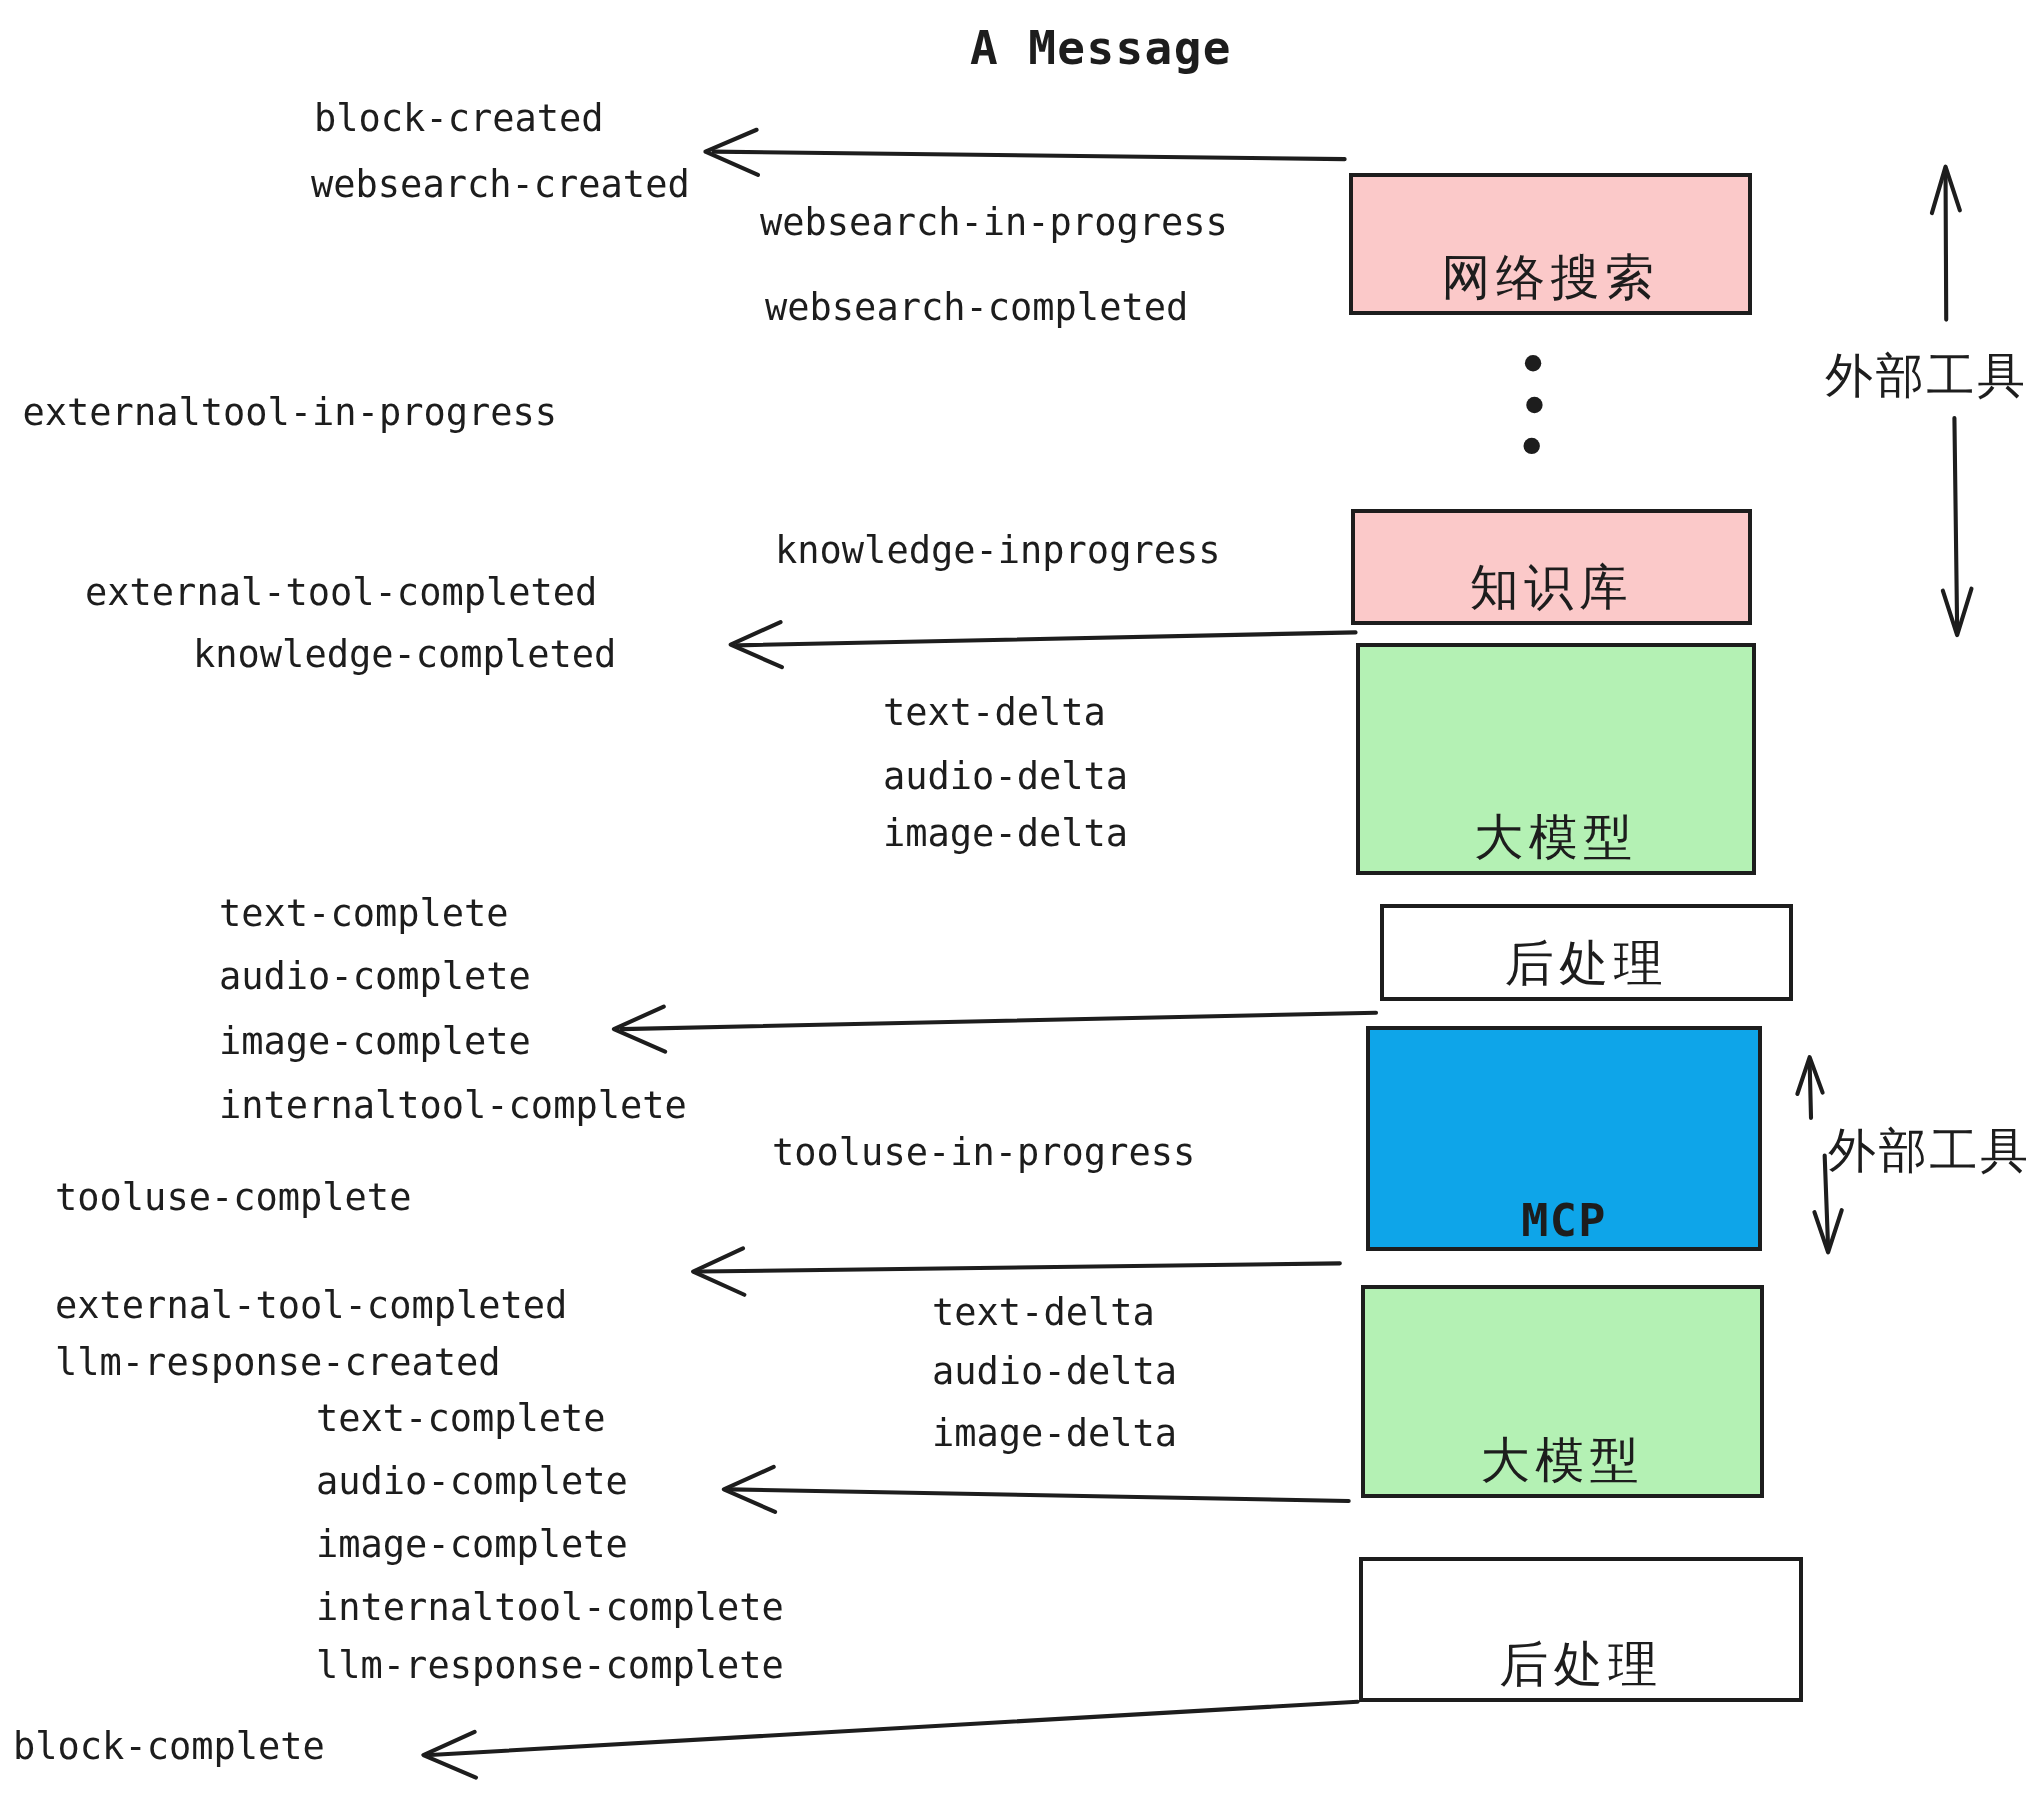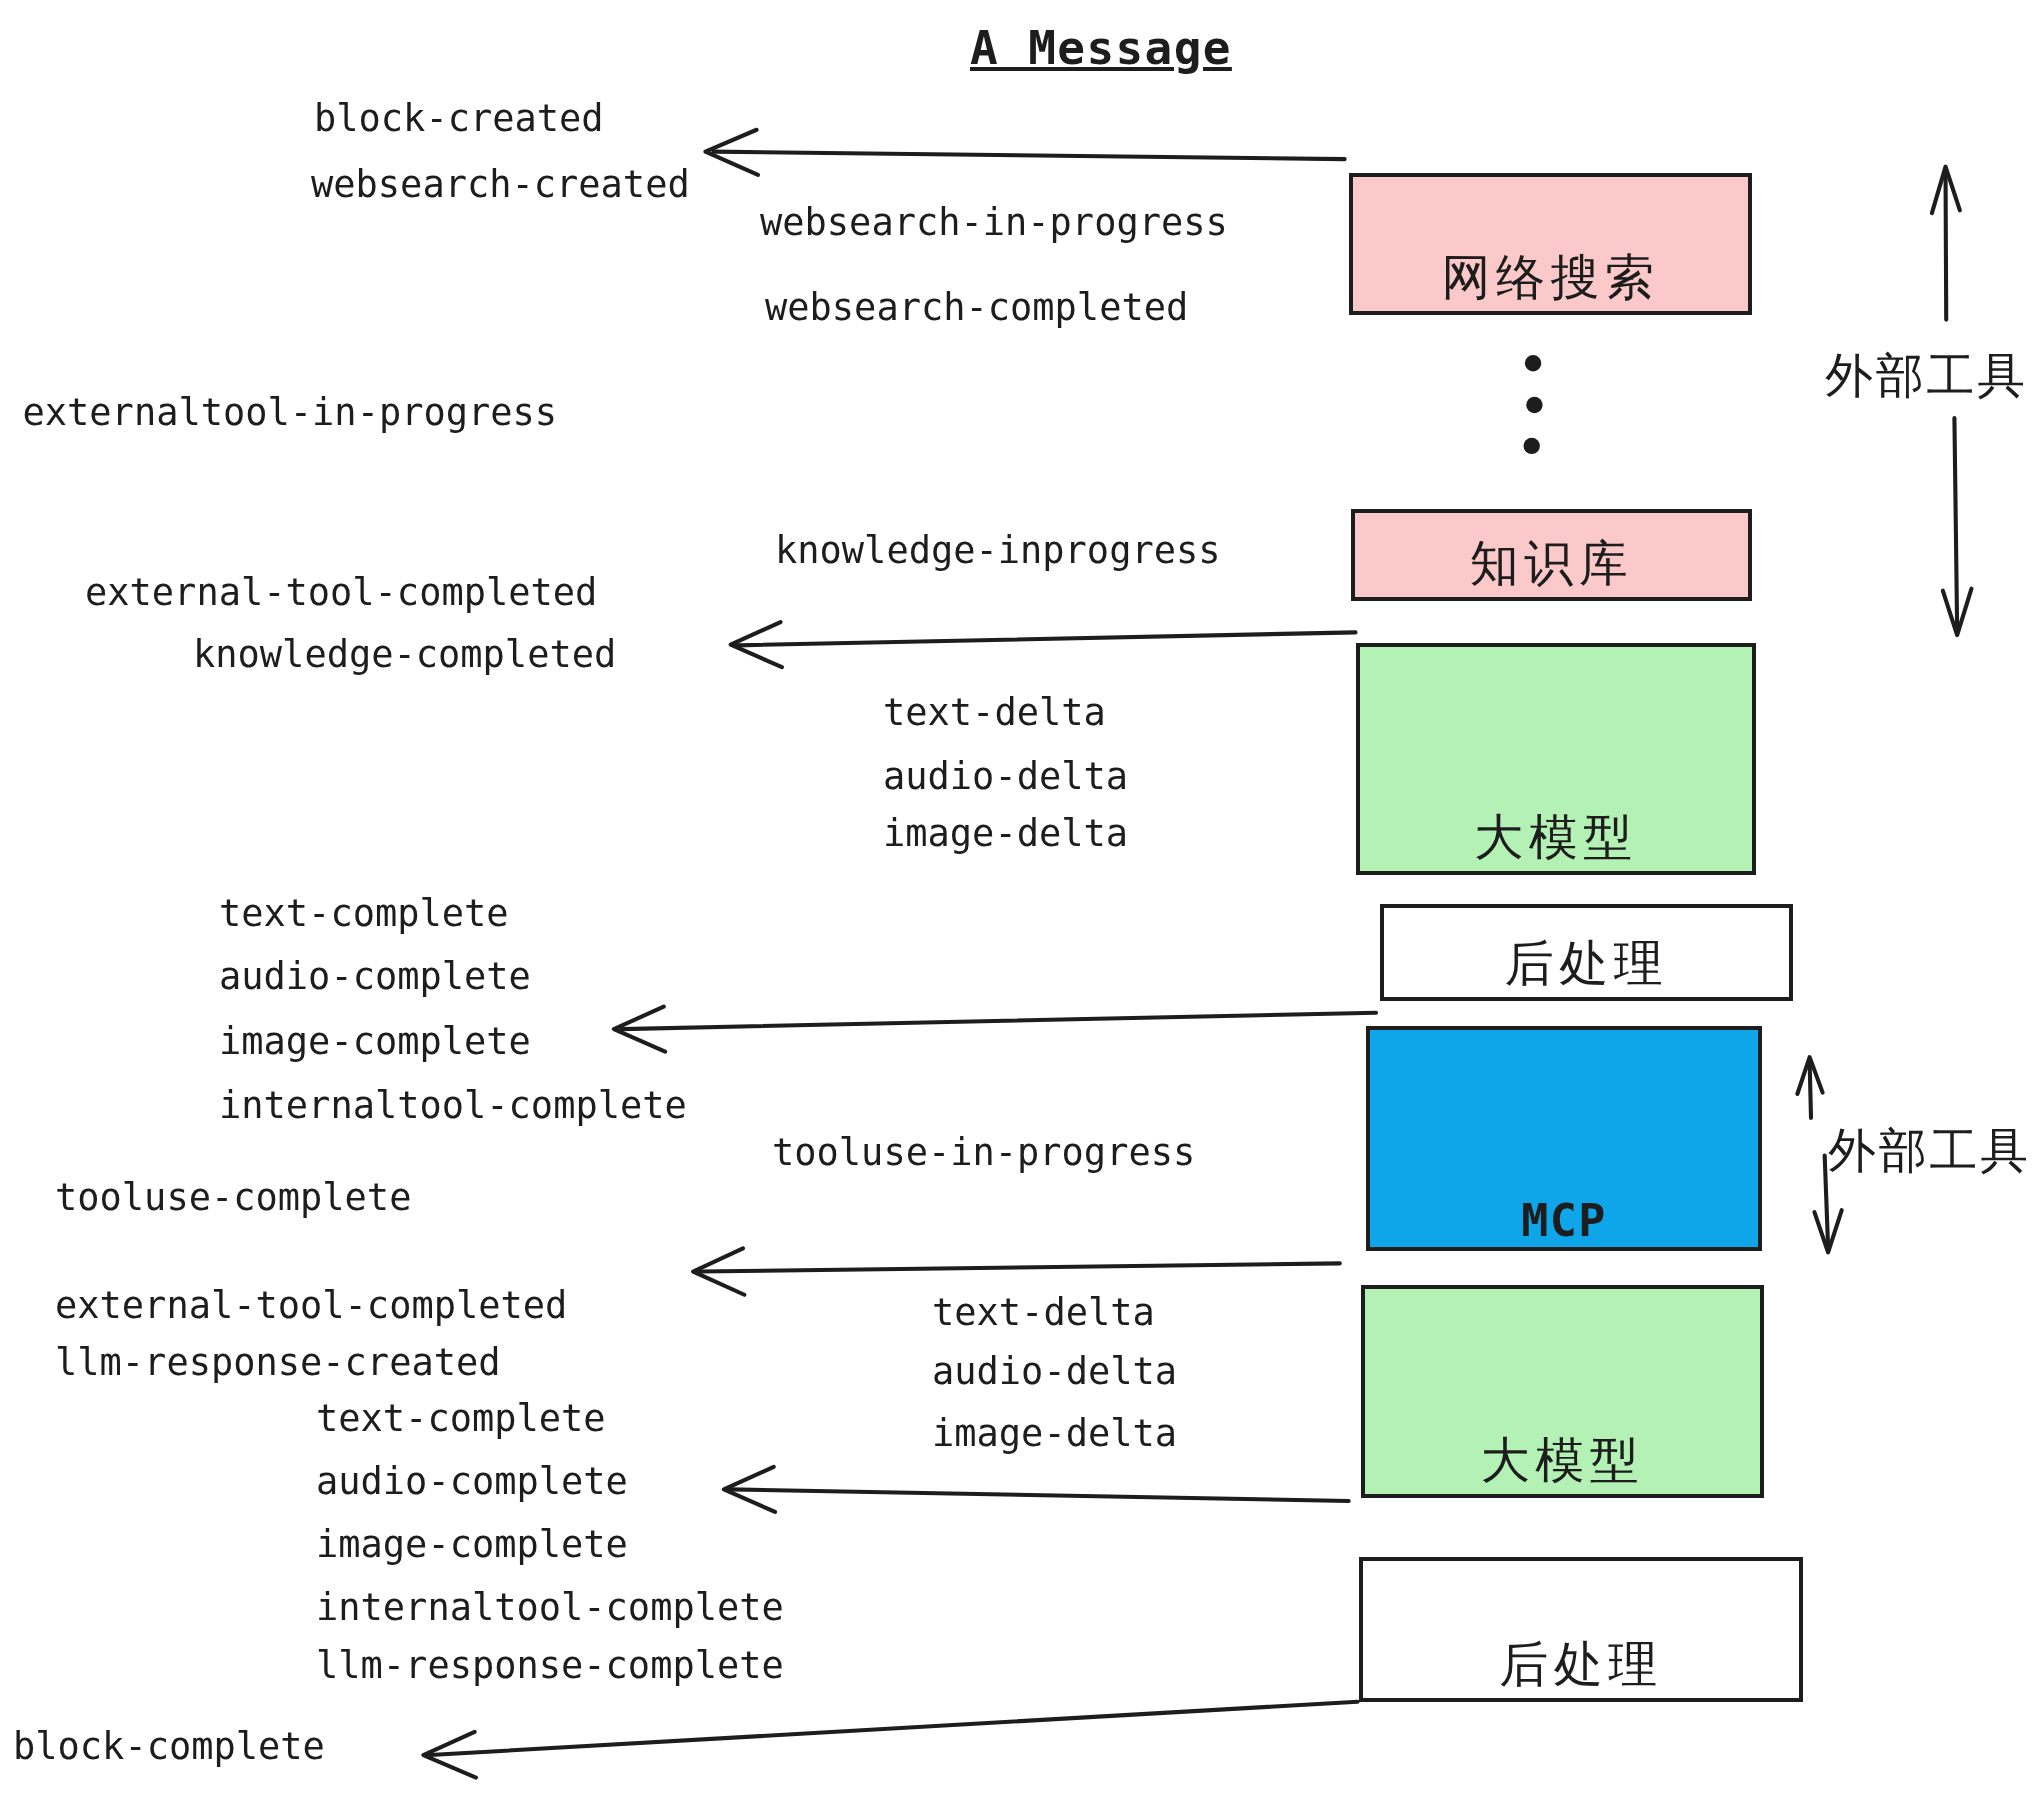--- a/index.html
+++ b/index.html
@@ -69,21 +69,21 @@
     stroke-linecap:round;
     stroke-linejoin:round;
   }
   svg.overlay circle{fill:#1d1d1d;stroke:none;}
 </style>
 </head>
 <body>
 
 <div class="canvas">
 
-  <div class="title" style="left:970px;top:20.5px;text-decoration:underline;">A Message</div>
+  <div class="title" style="left:970px;top:20.5px;">A Message</div>
 
   <div class="ev" style="left:314px;top:100px;">block-created</div>
   <div class="ev" style="left:311px;top:166px;">websearch-created</div>
   <div class="ev" style="left:760px;top:204px;">websearch-in-progress</div>
   <div class="ev" style="left:765px;top:289px;">websearch-completed</div>
   <div class="ev" style="left:22.5px;top:394px;">externaltool-in-progress</div>
   <div class="ev" style="left:775px;top:532px;">knowledge-inprogress</div>
   <div class="ev" style="left:85px;top:574px;">external-tool-completed</div>
   <div class="ev" style="left:193px;top:636px;">knowledge-completed</div>
   <div class="ev" style="left:883px;top:694px;">text-delta</div>
@@ -103,21 +103,21 @@
   <div class="ev" style="left:316px;top:1589px;">internaltool-complete</div>
   <div class="ev" style="left:316px;top:1647px;">llm-response-complete</div>
   <div class="ev" style="left:932px;top:1294px;">text-delta</div>
   <div class="ev" style="left:932px;top:1353px;">audio-delta</div>
   <div class="ev" style="left:932px;top:1415px;">image-delta</div>
   <div class="ev" style="left:13px;top:1728px;">block-complete</div>
 
   <div class="box" style="left: 1349px; top: 173px; width: 403px; height: 142px; background: rgb(251, 201, 201);">
     <span class="zh">网络搜索</span>
   </div>
-  <div class="box" style="left: 1351px; top: 509px; width: 401px; height: 92px; background: rgb(251, 201, 201);">
+  <div class="box" style="left: 1351px; top: 509px; width: 401px; height: 116px; background: rgb(251, 201, 201);">
     <span class="zh">知识库</span>
   </div>
   <div class="box" style="left: 1356px; top: 643px; width: 400px; height: 232px; background: rgb(180, 241, 180);">
     <span class="zh">大模型</span>
   </div>
   <div class="box" style="left: 1380px; top: 904px; width: 413px; height: 97px; background: rgb(255, 255, 255);">
     <span class="zh">后处理</span>
   </div>
   <div class="box" style="left: 1366px; top: 1026px; width: 396px; height: 225px; background: #0ea5e9;">
     <span class="mono">MCP</span>

